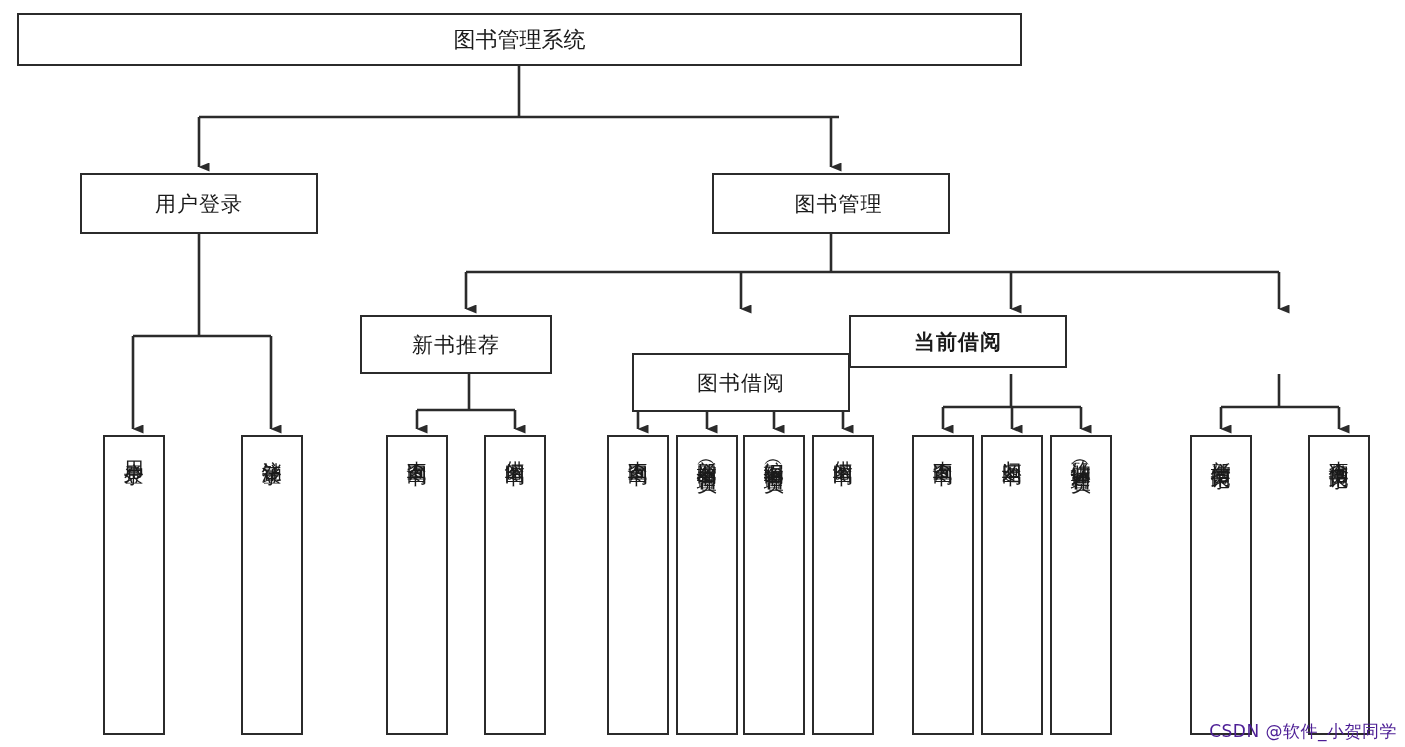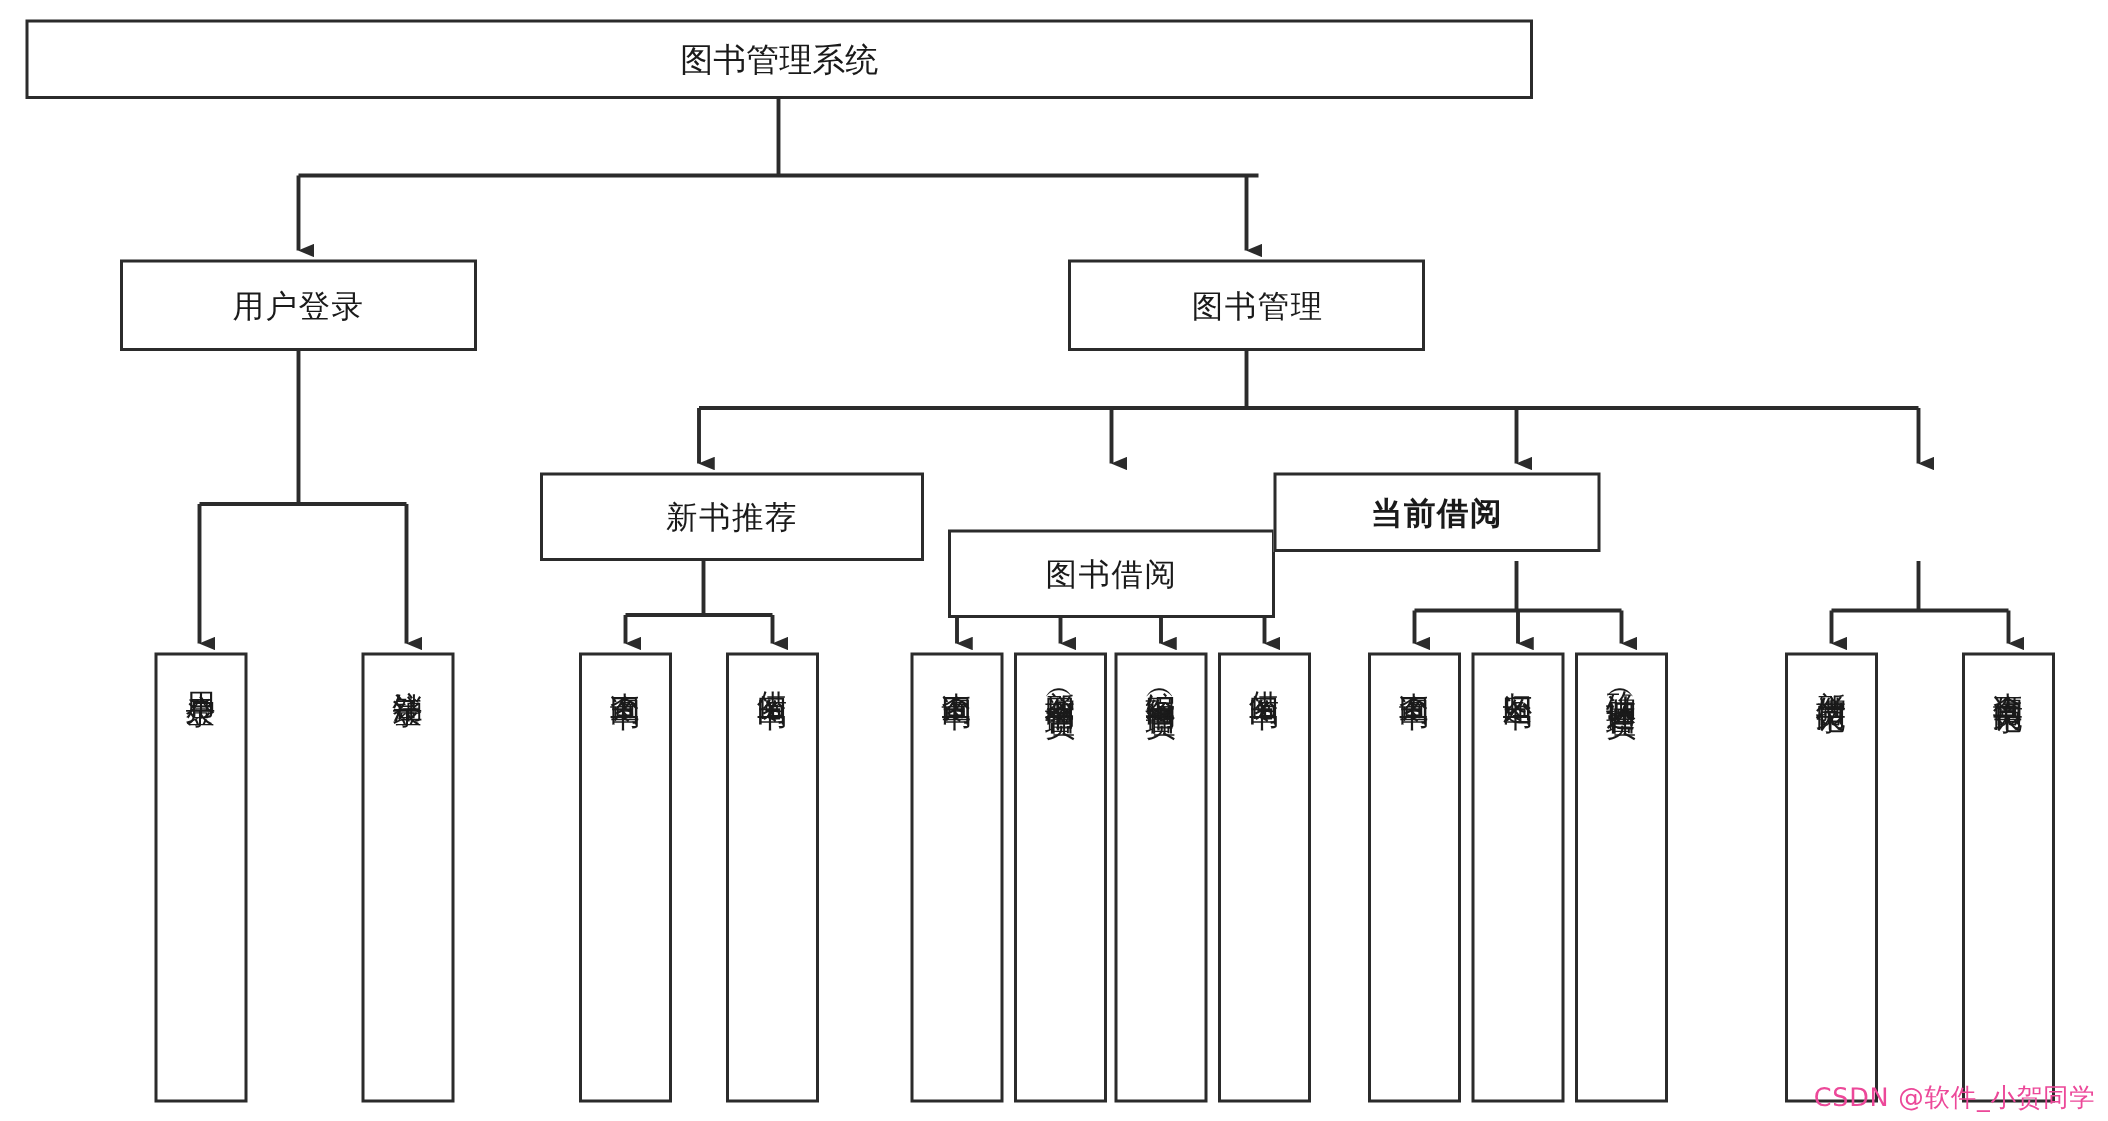--- a/index.html
+++ b/index.html
@@ -10,21 +10,21 @@
 
   .node{position:absolute;box-sizing:border-box;background:#ffffff;
         border:2.5px solid #2b2b2b;display:flex;align-items:center;
         justify-content:center;color:#1a1a1a;}
   .node.h{font-size:21px;letter-spacing:1px;}
   .node.root{font-size:22px;}
   .node.leaf{font-size:20px;padding:6px 2px;align-items:flex-start;}
   .node.leaf .vtxt{writing-mode:vertical-rl;text-orientation:upright;
                    line-height:1.22;letter-spacing:2px;white-space:nowrap;
                    display:block;margin-top:2px;}
-  .wm{position:absolute;right:8px;bottom:4px;font-size:17px;color:#ec4899;
+  .wm{position:absolute;right:8px;bottom:4px;font-size:17px;color:#4c1d95;
       letter-spacing:.5px;white-space:nowrap;}
 </style>
 </head>
 <body>
 
 <div id="stage">
 
   <svg id="wires" viewBox="0 0 1405 747" xmlns="http://www.w3.org/2000/svg">
     <defs>
       <marker id="ah" markerWidth="9" markerHeight="11" refX="4.5" refY="10.5" orient="auto" markerUnits="userSpaceOnUse">
@@ -79,21 +79,21 @@
     <span>图书管理系统</span>
   </div>
 
   <div class="node h" style="left:80px;top:173px;width:238px;height:61px;">
     <span>用户登录</span>
   </div>
   <div class="node h" style="left:712px;top:173px;width:238px;height:61px;padding-left:15px;">
     <span>图书管理</span>
   </div>
 
-  <div class="node h" style="left:360px;top:315px;width:256px;height:59px;font-family:Liberation Mono, monospace;">
+  <div class="node h" style="left:360px;top:315px;width:192px;height:59px;font-family:Liberation Mono, monospace;">
     <span>新书推荐</span>
   </div>
   <div class="node h" style="left:632px;top:315px;width:218px;height:59px;margin-top:38px;">
     <span>图书借阅</span>
   </div>
   <div class="node h" style="left:849px;top:315px;width:218px;height:53px;font-weight:bold;">
     <span>当前借阅</span>
   </div>
 
   <div class="node leaf" style="left:103px;top:435px;width:62px;height:300px;">

